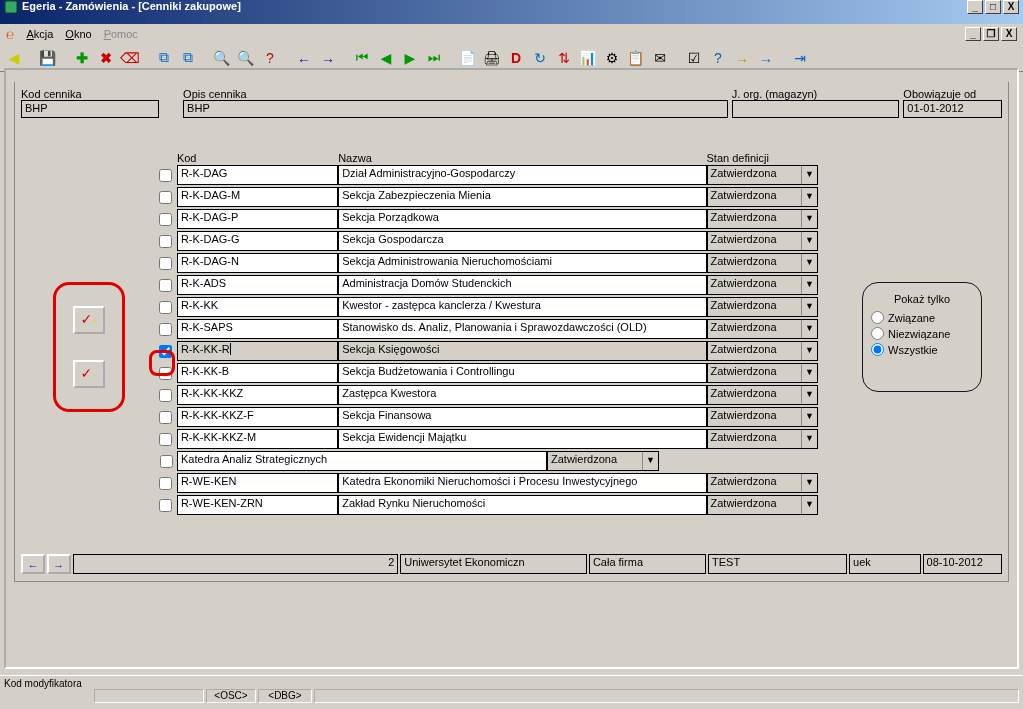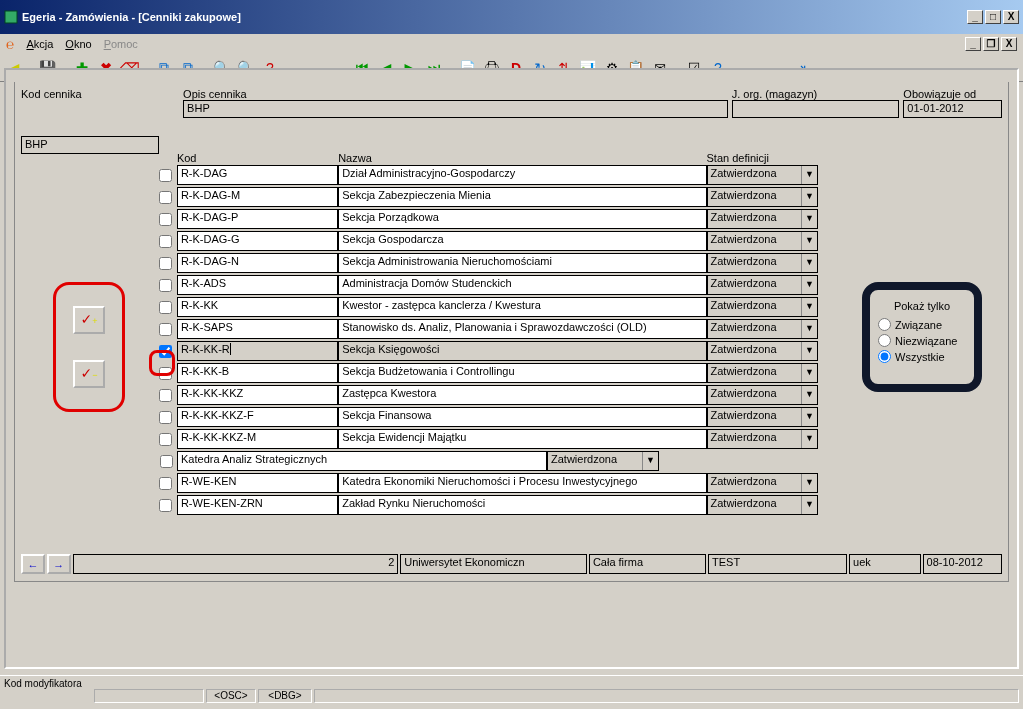--- a/index.html
+++ b/index.html
@@ -8,23 +8,22 @@
     font-size: 11px;
     background: #d4d0c8;
     width: 1023px;
     height: 709px;
     overflow: hidden;
     position: relative;
   }
   .titlebar {
     background: linear-gradient(to right, #0a246a, #a6caf0);
     color: #fff;
-    height: 34px;
-    display: flex;
-    align-items: center;
+    height: 24px;
+    display: flex;
     padding: 0 4px;
     font-weight: bold;
     font-size: 11px;
   }
   .titlebar-icon { width: 14px; height: 14px; margin-right: 4px; display: inline-block; }
   .titlebar-icon svg { width: 14px; height: 14px; }
   .window-controls { margin-left: auto; display: flex; gap: 2px; }
   .win-btn {
     width: 16px; height: 14px;
     background: #d4d0c8;
@@ -187,21 +186,21 @@
     font-size: 14px;
     line-height: 22px;
     text-align: center;
   }
   .right-panel {
     position: absolute;
     right: 26px;
     top: 200px;
     width: 120px;
     height: 110px;
-    border: 8px solid #0f172a;
+    border: 1px solid #0f172a;
     border-radius: 16px;
     padding: 10px 8px;
   }
   .right-panel .title { text-align: center; margin-bottom: 6px;}
   .radio-row { display: flex; align-items: center; gap: 4px; margin: 3px 0;}
   .nav-row {
     position: absolute;
     left: 6px; right: 6px;
     bottom: 6px;
     height: 22px;
@@ -311,21 +310,21 @@
   <span class="tb-sep"></span>
   <span class="tb-btn" style="color:#06c;">⇥</span>
 </div>
 
 <div class="main-panel">
 
 
   <div class="content-box">
 
     <div class="header-row">
-      <div class="header-col" style="width:140px;gap:36px;">
+      <div class="header-col" style="width:140px;">
         <span class="label">Kod cennika</span>
         <div class="ro-field">BHP</div>
       </div>
       <div class="header-col" style="width:552px;margin-left:20px;">
         <span class="label">Opis cennika</span>
         <div class="ro-field">BHP</div>
       </div>
       <div class="header-col" style="width:170px;">
         <span class="label">J. org. (magazyn)</span>
         <div class="ro-field"></div>

